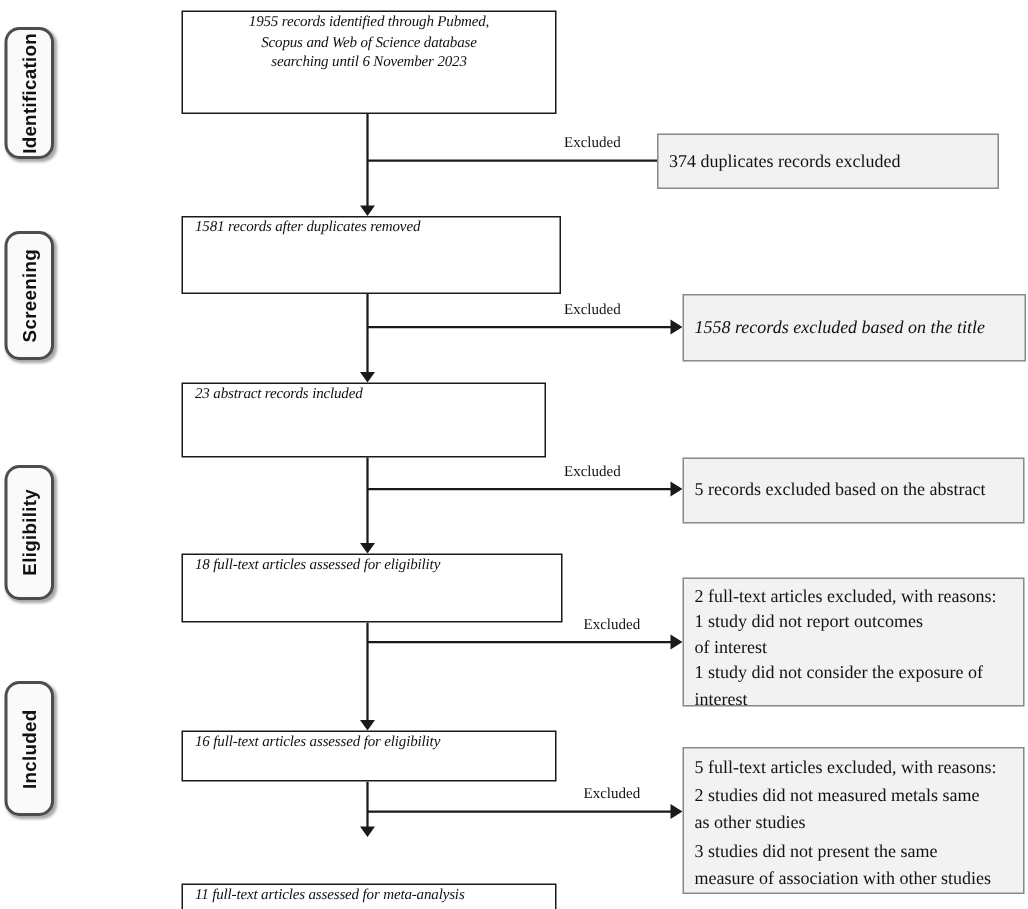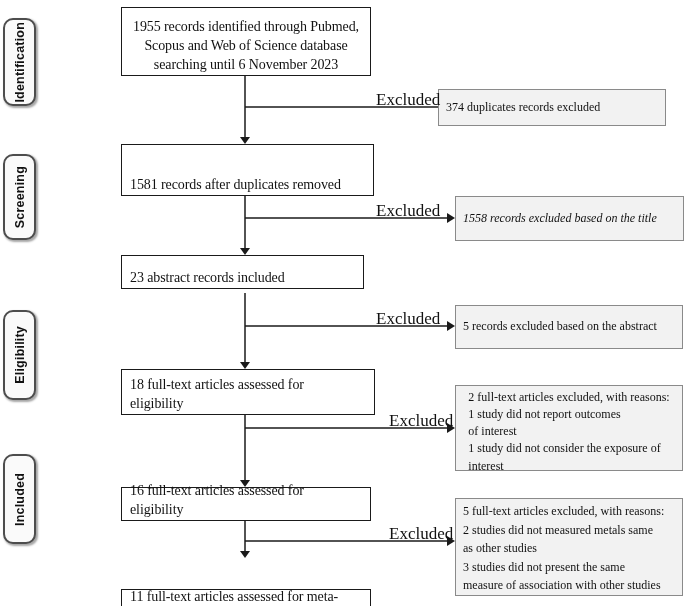--- a/index.html
+++ b/index.html
@@ -37,24 +37,25 @@
     letter-spacing: 0.2px;
     white-space: nowrap;
   }
 
   
   .flow-box {
     position: absolute;
     background: #ffffff;
     border: 1.5px solid #1a1a1a;
     display: flex;
-    align-items: flex-end;
-    font-size: 14px;
+    align-items: flex-start;
+    font-size: 10px;
     letter-spacing: -0.1px;
     line-height: 1.35;
+    font-style: italic;
   }
   .flow-box.center { justify-content: center; text-align: center; }
   .flow-box.left   { justify-content: flex-start; text-align: left; padding-left: 8px; padding-right: 17px; }
   .pre { white-space: pre-line; }
 
   
   .excl-box {
     position: absolute;
     background: #f2f2f2;
     border: 1px solid #8a8a8a;
@@ -62,21 +63,21 @@
     align-items: center;
     font-size: 12px;
     line-height: 1.3;
     padding: 4px 7px;
     text-align: left;
   }
   .excl-box.top { align-items: flex-start; line-height: 1.43; padding-top: 3px; }
 
   .excluded-label {
     position: absolute;
-    font-size: 17px;
+    font-size: 10px;
     color: #111;
   }
 </style>
 </head>
 <body>
 
 <div class="canvas">
 
   <svg class="arrows" width="685" height="606" viewBox="0 0 685 606">
     <g stroke="#1a1a1a" stroke-width="1.5" fill="none">
@@ -119,21 +120,21 @@
   </div>
 
   <div class="flow-box center" style="left:121px; top:7px; width:250px; height:69px;">
     <span class="pre">1955 records identified through Pubmed,
 Scopus and Web of Science database
 searching until 6 November 2023</span>
   </div>
   <div class="flow-box left" style="left:121px; top:144px; width:253px; height:52px;">
     <span>1581 records after duplicates removed</span>
   </div>
-  <div class="flow-box left" style="left:121px; top:255px; width:243px; height:34px;">
+  <div class="flow-box left" style="left:121px; top:255px; width:243px; height:50px;">
     <span>23 abstract records included</span>
   </div>
   <div class="flow-box left" style="left:121px; top:369px; width:254px; height:46px;">
     <span>18 full-text articles assessed for eligibility</span>
   </div>
   <div class="flow-box left" style="left:121px; top:487px; width:250px; height:34px;">
     <span>16 full-text articles assessed for eligibility</span>
   </div>
   <div class="flow-box left" style="left:121px; top:589px; width:250px; height:38px;">
     <span>11 full-text articles assessed for meta-analysis</span>
@@ -141,21 +142,21 @@
 
   <div class="excl-box" style="left:438px; top:89px; width:228px; height:37px;">
     <span>374 duplicates records excluded</span>
   </div>
   <div class="excl-box" style="left:455px; top:196px; width:229px; height:45px;font-style:italic;">
     <span>1558 records excluded based on the title</span>
   </div>
   <div class="excl-box" style="left:455px; top:305px; width:228px; height:44px;">
     <span>5 records excluded based on the abstract</span>
   </div>
-  <div class="excl-box top" style="left:455px; top:385px; width:228px; height:86px;justify-content:center;">
+  <div class="excl-box top" style="left:455px; top:385px; width:228px; height:86px;">
     <span class="pre">2 full-text articles excluded, with reasons:
 1 study did not report outcomes
 of interest
 1 study did not consider the exposure of
 interest</span>
   </div>
   <div class="excl-box top" style="left:455px; top:498px; width:228px; height:98px; line-height:1.55;">
     <span class="pre">5 full-text articles excluded, with reasons:
 2 studies did not measured metals same
 as other studies

